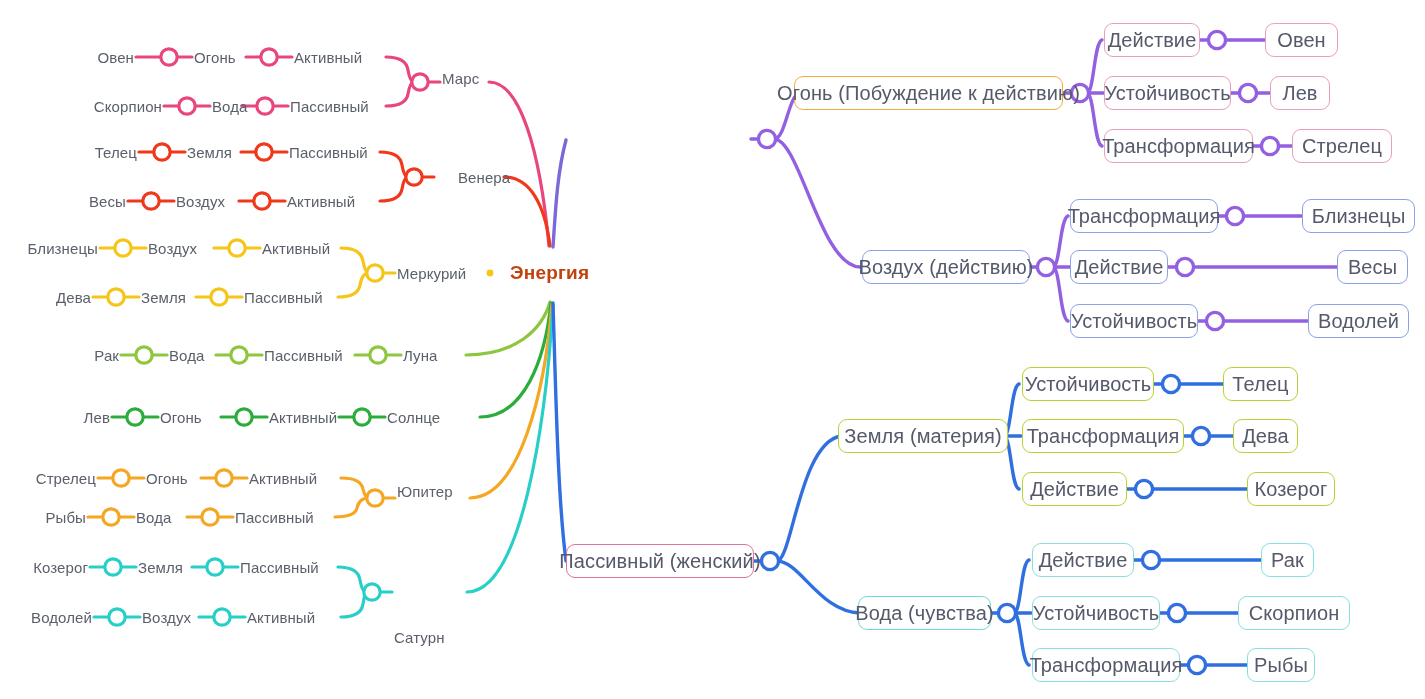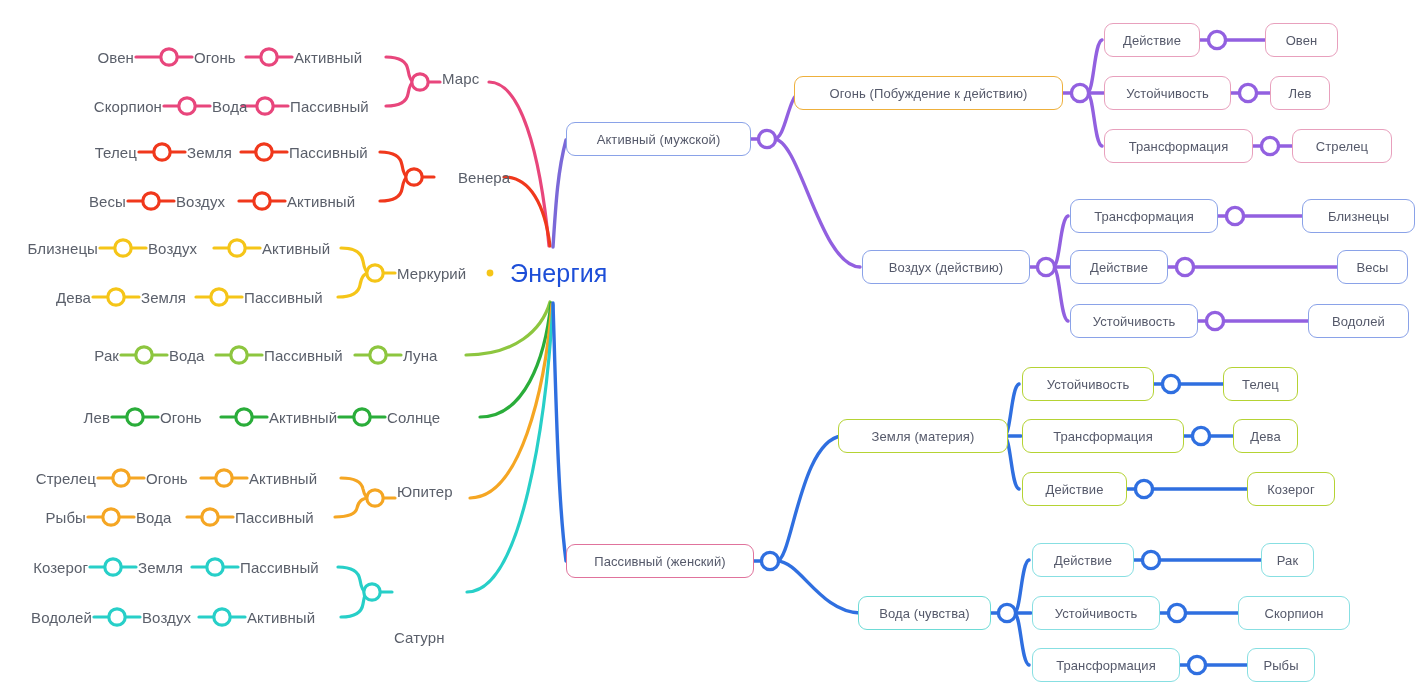--- a/index.html
+++ b/index.html
@@ -20,37 +20,37 @@
     color:#5a5f6a;
     white-space:nowrap;
     transform:translateY(-50%);
     letter-spacing:.1px;
   }
   .plain.r{transform:translate(-100%,-50%);}
 
   
   .root{
     position:absolute;
-    font-size:25px;
-    font-weight:normal;
-    color:#1d4ed8;
+    font-size:19px;
+    font-weight:bold;
+    color:#c2410c;
     white-space:nowrap;
     transform:translateY(-50%);
     letter-spacing:.2px;
   }
 
   
   .box{
     position:absolute;
     transform:translateY(-50%);
     box-sizing:border-box;
     background:#fff;
     border:1.6px solid #8aa2e8;
     border-radius:9px;
-    font-size:13px;
+    font-size:20px;
     color:#55596a;
     white-space:nowrap;
     display:flex;
     align-items:center;
     justify-content:center;
     padding:0 13px;
     height:34px;
     letter-spacing:.1px;
   }
   .box.c-blue   {border-color:#8aa2e8;}
@@ -329,21 +329,20 @@
   <div class="plain r" style="left:88px;top:567px;">Козерог</div>
   <div class="plain" style="left:138px;top:567px;">Земля</div>
   <div class="plain" style="left:240px;top:567px;">Пассивный</div>
   <div class="plain r" style="left:92px;top:617px;">Водолей</div>
   <div class="plain" style="left:142px;top:617px;">Воздух</div>
   <div class="plain" style="left:247px;top:617px;">Активный</div>
   <div class="plain" style="left:394px;top:592px;margin-top:45px;">Сатурн</div>
 
   <div class="root" style="left:510px;top:273px;">Энергия</div>
 
-  <div class="box c-blue" style="left:566px;top:139px;width:185px;">Активный (мужской)</div>
   <div class="box c-pinkd" style="left:566px;top:561px;width:188px;">Пассивный (женский)</div>
 
   <div class="box c-amber" style="left:794px;top:93px;width:269px;">Огонь (Побуждение к действию)</div>
   <div class="box c-blue" style="left:862px;top:267px;width:168px;">Воздух (действию)</div>
   <div class="box c-lime" style="left:838px;top:436px;width:170px;">Земля (материя)</div>
   <div class="box c-cyan" style="left:858px;top:613px;width:133px;">Вода (чувства)</div>
 
   <div class="box c-pink" style="left:1104px;top:40px;width:96px;">Действие</div>
   <div class="box c-pink" style="left:1265px;top:40px;width:73px;">Овен</div>
   <div class="box c-pink" style="left:1104px;top:93px;width:127px;">Устойчивость</div>

